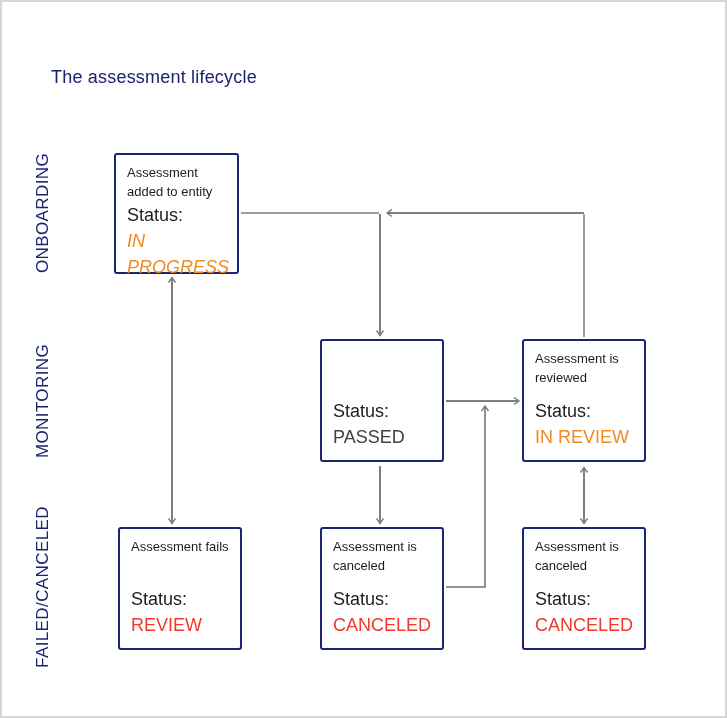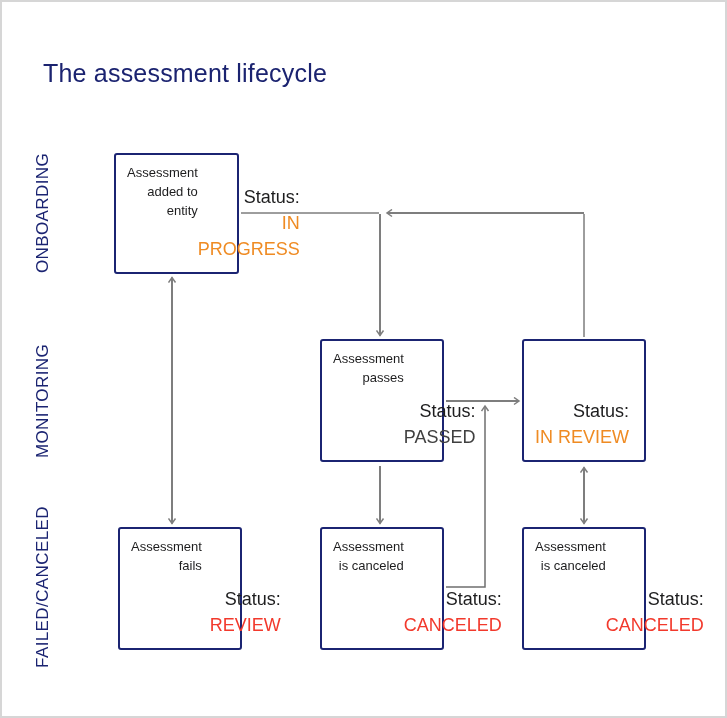--- a/index.html
+++ b/index.html
@@ -7,22 +7,22 @@
     position:relative;
     width:727px;height:718px;
     box-sizing:border-box;
     background:#ffffff;
     border:2px solid #d6d6d6;
     font-family:"Liberation Sans", sans-serif;
     overflow:hidden;
   }
   .title{
     position:absolute;left:33px;top:49px;
-    font-size:25px;font-weight:500;letter-spacing:.2px;
-    color:#1b2370;margin:8px;
+    font-size:18px;font-weight:500;letter-spacing:.2px;
+    color:#1b2370;margin:16px;
   }
   .row-label{
     position:absolute;left:-79px;width:240px;height:22px;
     transform:rotate(-90deg);
     text-align:center;
     font-size:17px;letter-spacing:.4px;font-weight:500;
     color:#1b2472;
     line-height:22px;
     white-space:nowrap;
   }
@@ -31,21 +31,21 @@
   .row-label.failedcanceled{top:574px;}
   svg.connectors{position:absolute;left:0;top:0;z-index:1;}
   .node{
     position:absolute;z-index:2;
     box-sizing:border-box;
     width:124px;height:123px;
     background:#ffffff;
     border:2px solid #1b2472;
     border-radius:3px;
     padding:9px 11px 10px 11px;
-    display:flex;flex-direction:row;text-align:right;
+    display:flex;flex-direction:column;
   }
   .node .node-title{
     font-size:13px;line-height:1.45;color:#1d1d1e;
   }
   .node .node-status{margin-top:auto;font-size:18px;line-height:1.45;color:#1d1d1e;}
   .node .status-value{font-weight:400;}
   .n-added{left:112px;top:151px;width:125px;height:121px;}
   .n-passes{left:318px;top:337px;}
   .n-reviewed{left:520px;top:337px;}
   .n-fails{left:116px;top:525px;gap:8px;}
@@ -86,33 +86,33 @@
 
     <path d="M582,465.5 L582,521.5" stroke="#7e7e7e" stroke-width="2" fill="none" marker-start="url(#chev)" marker-end="url(#chev)"></path>
 
     <path d="M444,585 L483,585 L483,404" stroke="#6f6f6f" stroke-width="1.5" fill="none" marker-end="url(#chev)"></path>
   </svg>
 
   <div class="node n-added">
     <div class="node-title">Assessment added to entity</div>
     <div class="node-status">
       <div class="status-label">Status:</div>
-      <div class="status-value" style="color: rgb(239, 139, 35);">IN PROGRESS</div>
+      <div class="status-value" style="color: rgb(239, 139, 35); font-style: italic;">IN PROGRESS</div>
     </div>
   </div>
 
   <div class="node n-passes">
-    <div class="node-title">Assessment passes</div>
     <div class="node-status">
       <div class="status-label">Status:</div>
       <div class="status-value" style="color: #404040;">PASSED</div>
     </div>
   </div>
 
   <div class="node n-reviewed">
+    <div class="node-title">Assessment is reviewed</div>
     <div class="node-status">
       <div class="status-label">Status:</div>
       <div class="status-value" style="color: rgb(239, 139, 35);">IN REVIEW</div>
     </div>
   </div>
 
   <div class="node n-fails">
     <div class="node-title">Assessment fails</div>
     <div class="node-status">
       <div class="status-label">Status:</div>

